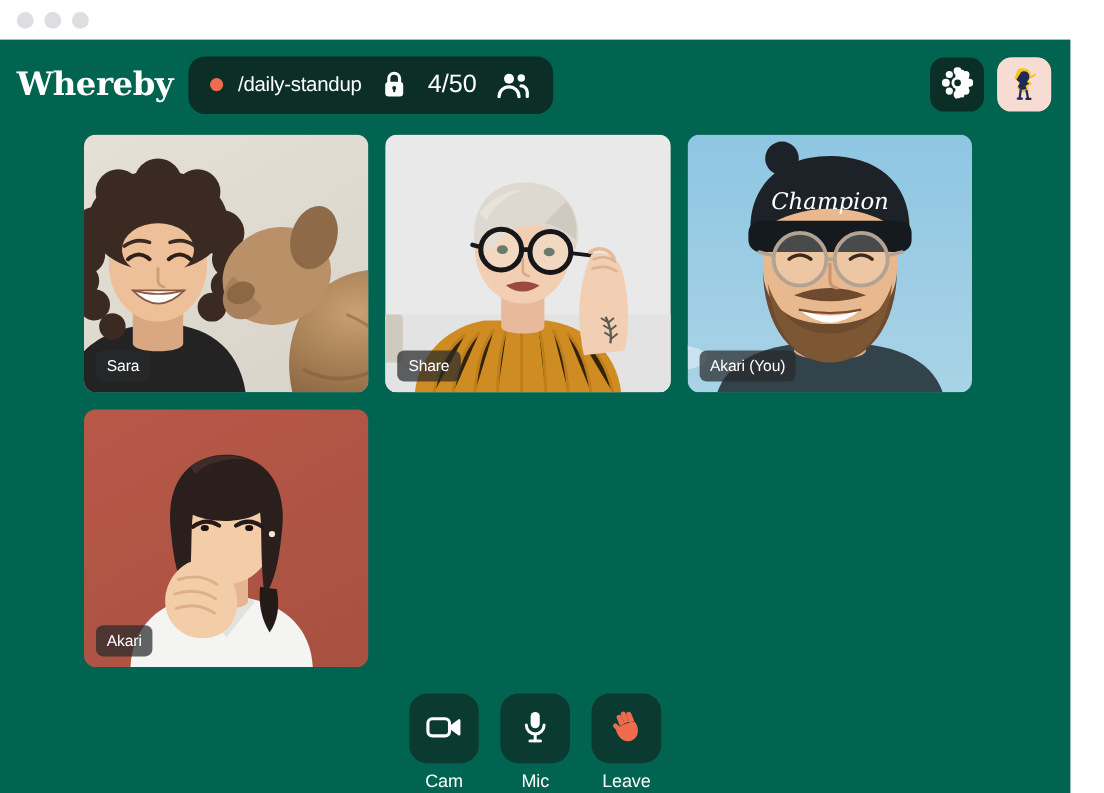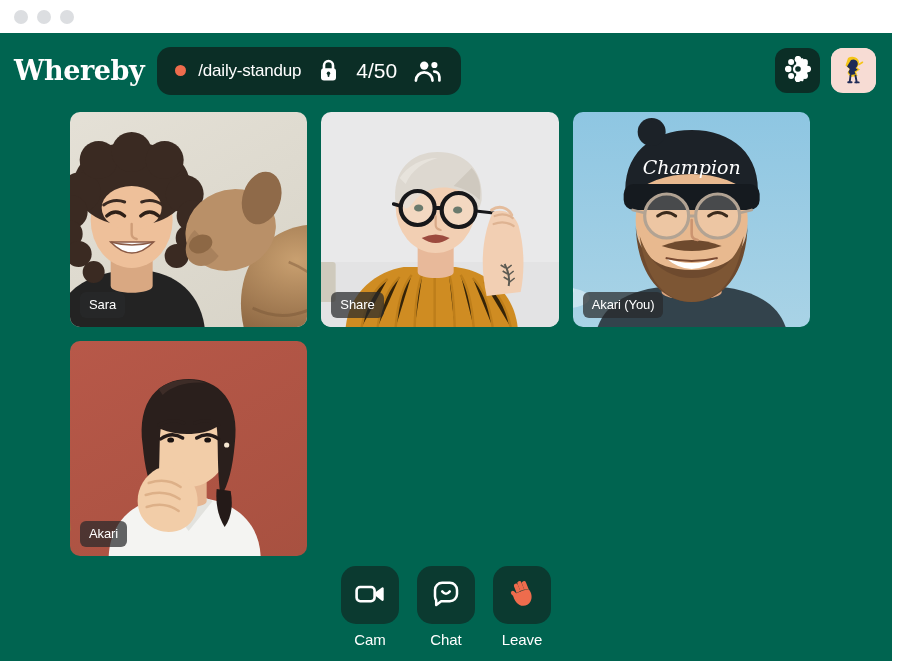--- a/index.html
+++ b/index.html
@@ -184,20 +184,21 @@
   }
   .tool-item {
     display: flex;
     flex-direction: column;
     align-items: center;
     gap: 8px;
     background: none;
     border: none;
     cursor: pointer;
     padding: 0;
+    margin-top: 12px;
   }
   .tool-btn {
     width: 58px; height: 58px;
     border-radius: 15px;
     background: #0b3a30;
     display: flex;
     align-items: center;
     justify-content: center;
   }
   .tool-label {
@@ -515,34 +516,36 @@
           <span>
             <svg width="30" height="22" viewBox="0 0 30 22" fill="none">
               <rect x="1.6" y="4.0" width="18" height="14.2" rx="3.6" stroke="#fff" stroke-width="2.6"></rect>
               <path d="M21.4 10.0l6.2-4.6v11.4l-6.2-4.6z" fill="#fff" stroke="#fff" stroke-width="2.2" stroke-linejoin="round"></path>
             </svg>
           </span>
         </span>
         <span class="tool-label">Cam</span>
       </button>
 
-
-
-
       <button class="tool-item">
         <span class="tool-btn">
           <span>
-            <svg width="28" height="26" viewBox="0 0 28 26" fill="none">
-              <path d="M3.0 9.0c0-4.0 3.2-7.2 7.2-7.2h7.6c4.0 0 7.2 3.2 7.2 7.2v4.0c0 4.0-3.2 7.2-7.2 7.2h-8.6l-5.0 3.8v-4.8a7.2 7.2 0 0 1-1.2-4.0z" stroke="#fff" stroke-width="2.5" stroke-linejoin="round"></path>
-              <path d="M10.2 10.4q3.8 4.6 7.6 0" stroke="#fff" stroke-width="2.5" fill="none" stroke-linecap="round"></path>
+            <svg width="22" height="27" viewBox="0 0 22 27" fill="none">
+              <rect x="7.2" y="1.3" width="7.6" height="13.6" rx="3.8" fill="#fff"></rect>
+              <path d="M3.6 12.2c0 4.1 3.3 7.4 7.4 7.4s7.4-3.3 7.4-7.4" stroke="#fff" stroke-width="2.5" stroke-linecap="round"></path>
+              <path d="M11 19.8v5.4" stroke="#fff" stroke-width="2.5" stroke-linecap="round"></path>
+              <path d="M6.6 25.4h8.8" stroke="#fff" stroke-width="2.5" stroke-linecap="round"></path>
             </svg>
           </span>
         </span>
-        <span class="tool-label">Chat</span>
+        <span class="tool-label">Mic</span>
       </button>
+
+
+
 
 
       <button class="tool-item">
         <span class="tool-btn">
           <span>
             <svg width="30" height="30" viewBox="0 0 30 30" fill="none">
               <g transform="rotate(-22 15 15)">
                 <path d="M10.4 12.0V5.1a2.1 2.1 0 0 1 4.2 0v6.6" fill="#ee6c4d"></path>
                 <path d="M14.6 11.6V4.0a2.1 2.1 0 0 1 4.2 0v7.6" fill="#ee6c4d"></path>
                 <path d="M18.8 12.0V5.8a2.1 2.1 0 0 1 4.2 0v7.0" fill="#ee6c4d"></path>

